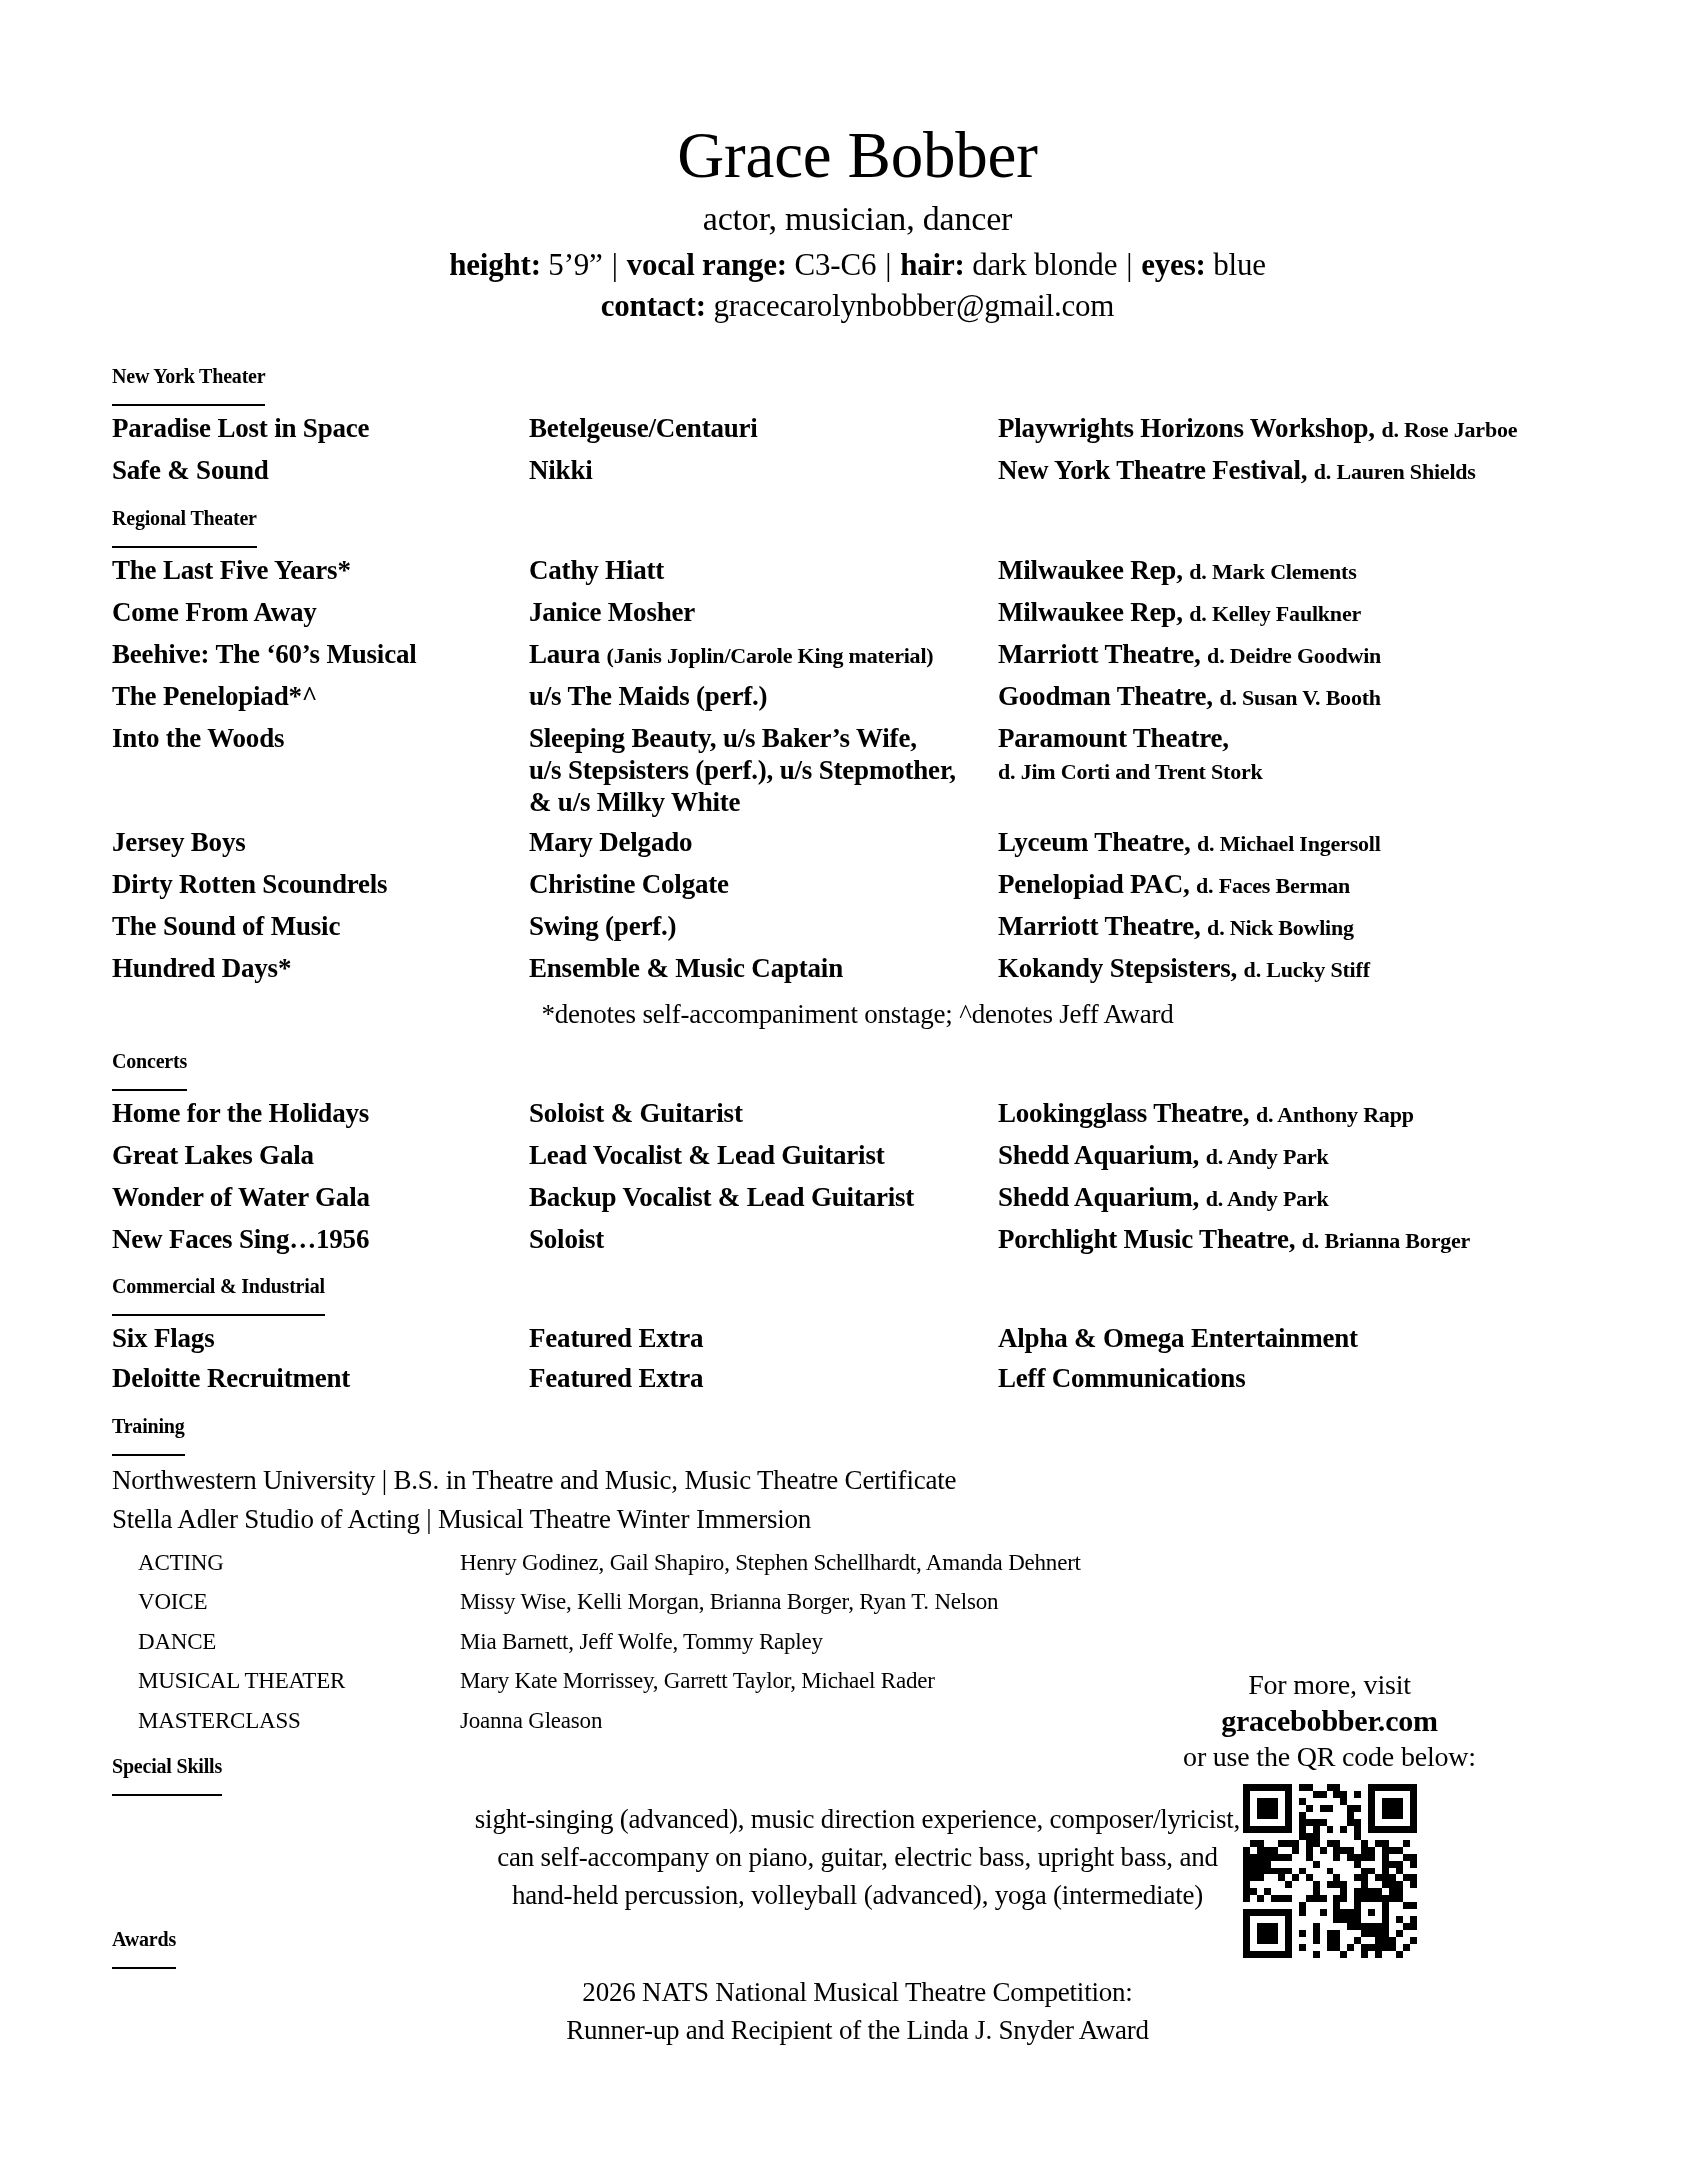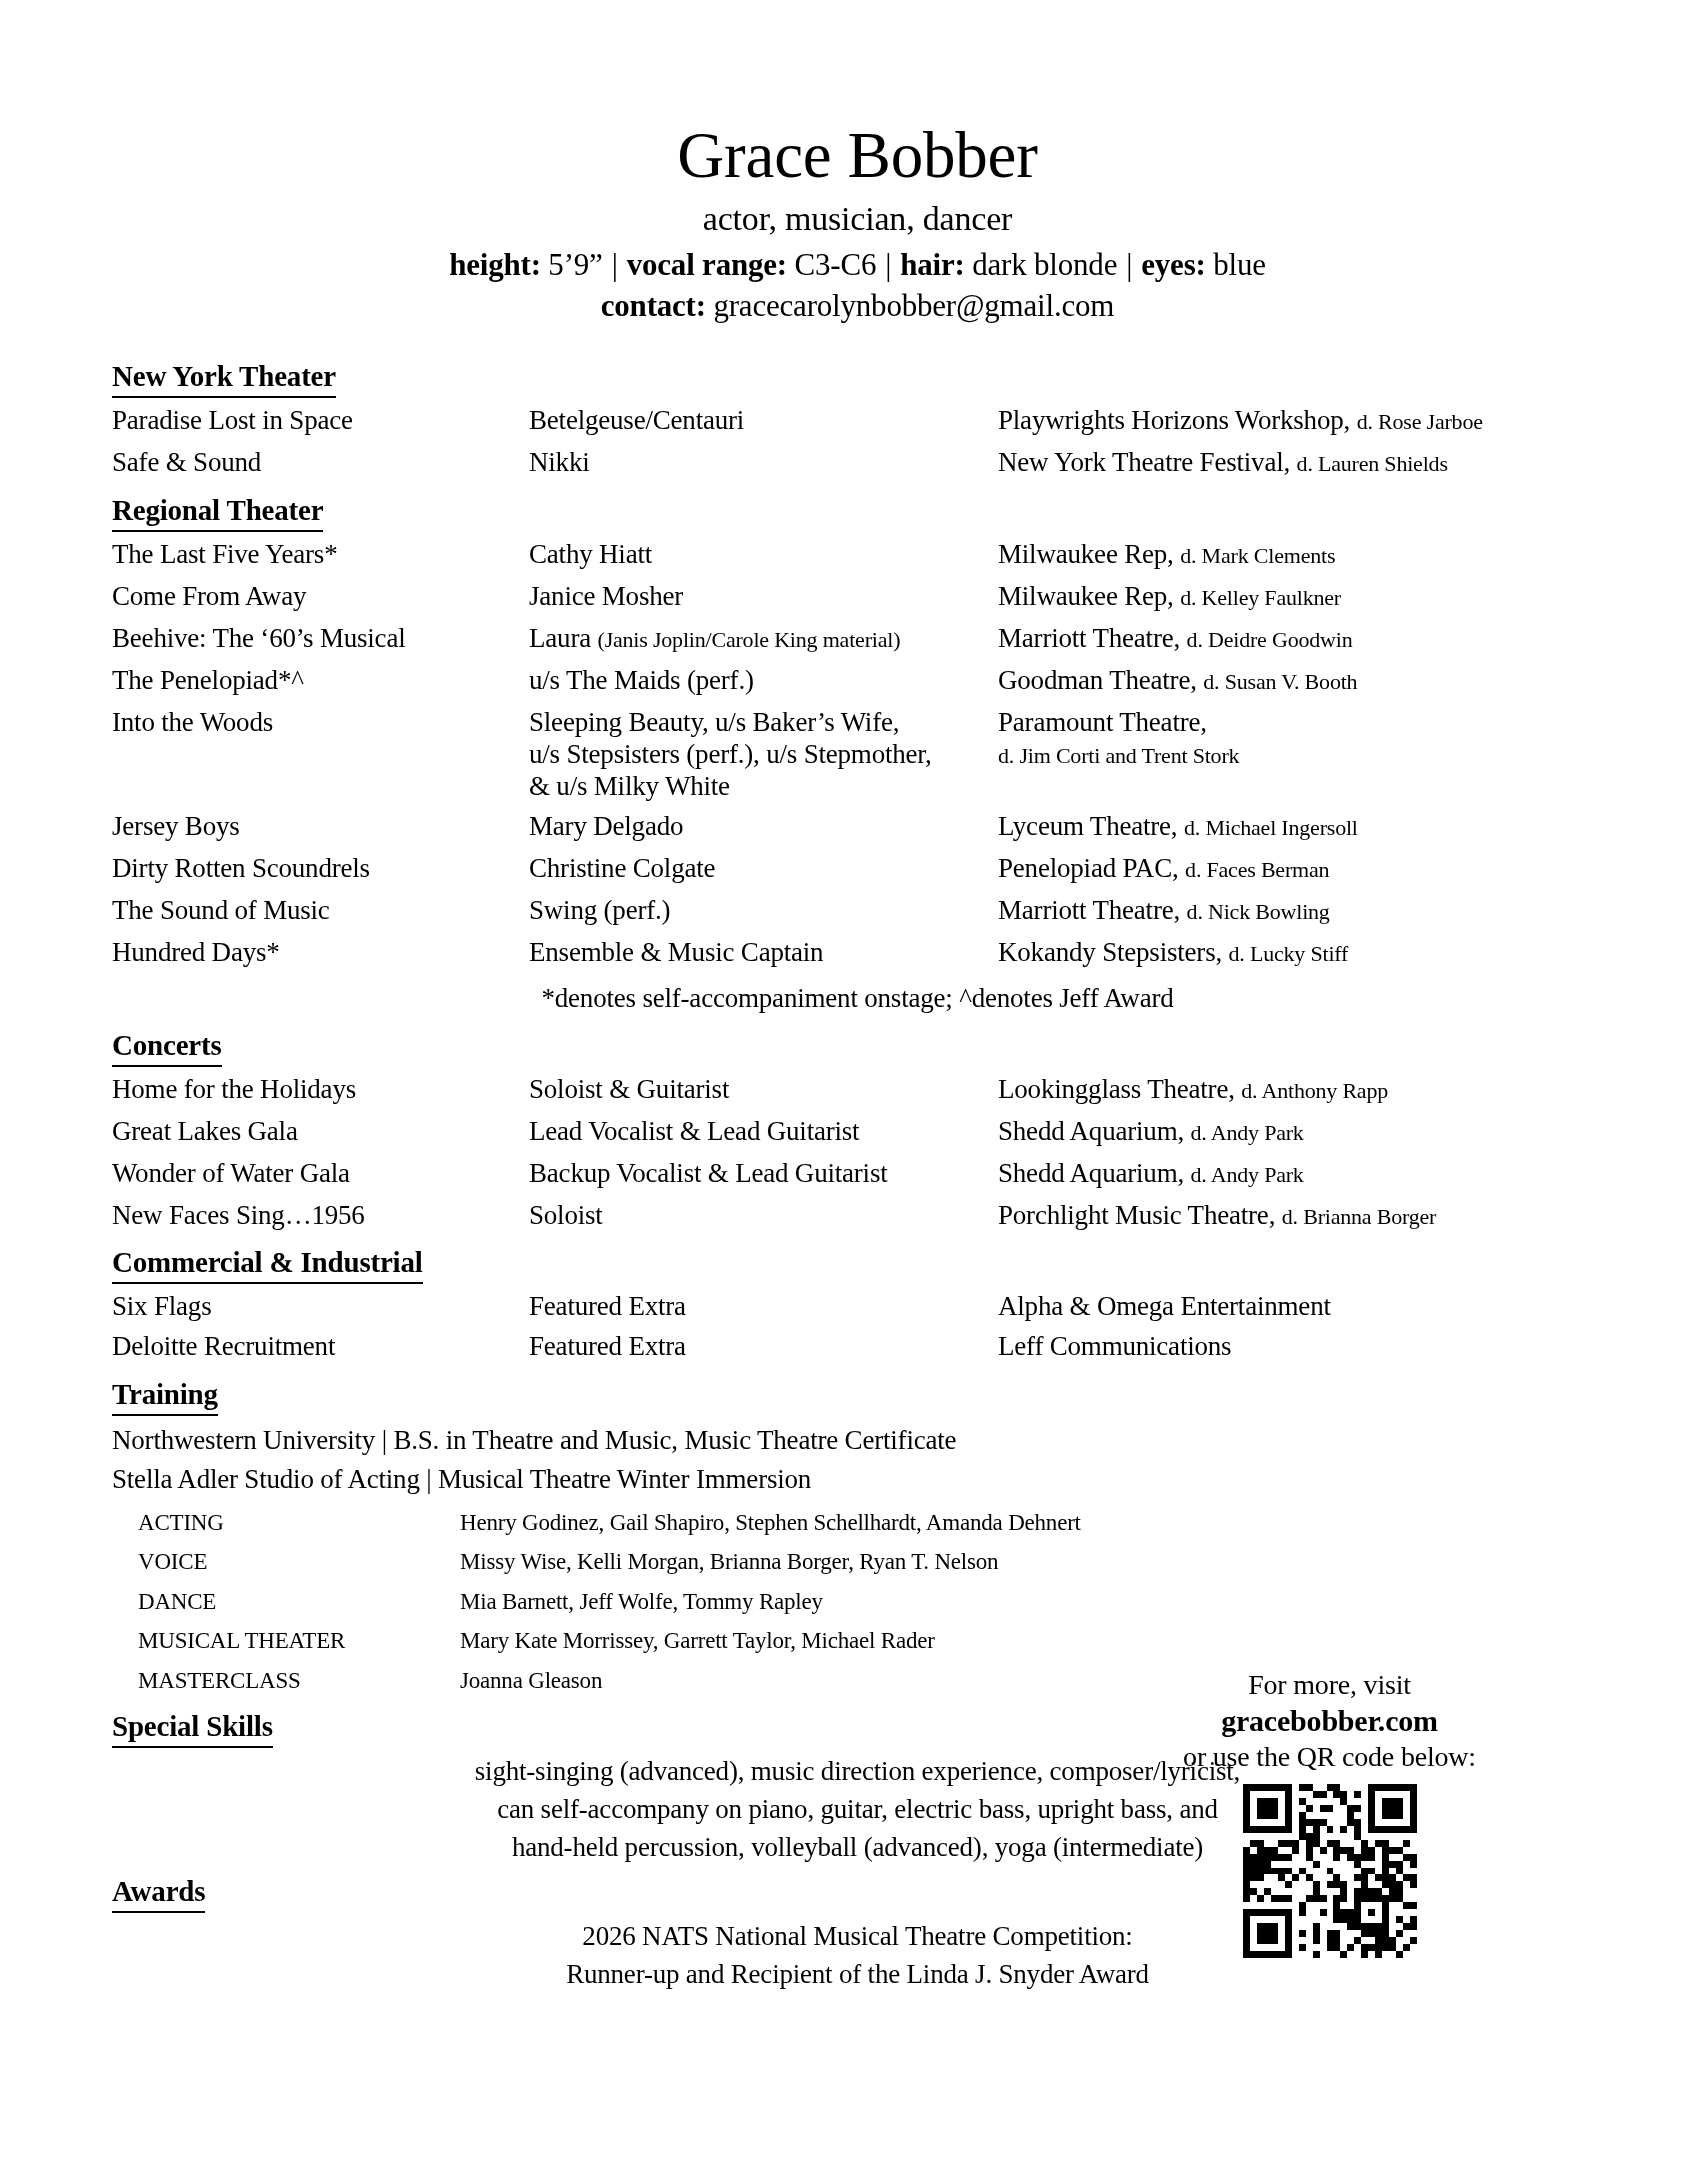--- a/index.html
+++ b/index.html
@@ -12,36 +12,36 @@
   
   .header{text-align:center;}
   .name{font-size:65px;line-height:72px;font-weight:400;margin:0;}
   .subtitle{font-size:34px;line-height:40px;margin-top:8px;}
   .stats{font-size:31px;line-height:36px;margin-top:8px;}
   .stats b{letter-spacing:-0.2px;}
   .sep{padding:0 9px;font-weight:400;}
   .contact{font-size:31px;line-height:36px;margin-top:5px;}
   
   h2{
-    display:inline-block;font-size:29px;line-height:35px;font-weight:700;
-    margin:0;padding-bottom:2px;border-bottom:2.5px solid #000;
+    display:inline-block;font-size:20px;line-height:35px;font-weight:700;
+    margin:0;padding-bottom:10px;border-bottom:2.5px solid #000;
   }
   .sec{margin-top:15px;}
   #sec-ny{margin-top:35px;}
   #sec-regional{margin-top:13px;}
   #sec-concerts{margin-top:14px;}
   #sec-commercial{margin-top:12px;}
   #sec-training{margin-top:15px;}
   #sec-skills{margin-top:12px;}
   #sec-awards{margin-top:8px;}
   .rows{margin-top:6px;}
   
   .credit-row{
     display:grid;grid-template-columns:417px 469px auto;
-    font-size:27px;line-height:32px;margin-bottom:8px;align-items:start;
+    font-size:27px;line-height:32px;margin-bottom:8px;align-items:start;font-weight:bold;
   }
   .cell{white-space:pre;}
   .small{font-size:22px;}
   .footnote{font-size:27px;line-height:31px;text-align:center;margin-top:13px;white-space:pre;}
   
   .training-intro{font-size:27px;line-height:39px;white-space:pre-line;margin-top:5px;}
   .training-rows{margin-top:8px;}
   .training-row{
     display:grid;grid-template-columns:322px auto;padding-left:26px;
     font-size:23px;line-height:32px;margin-bottom:7.4px;

